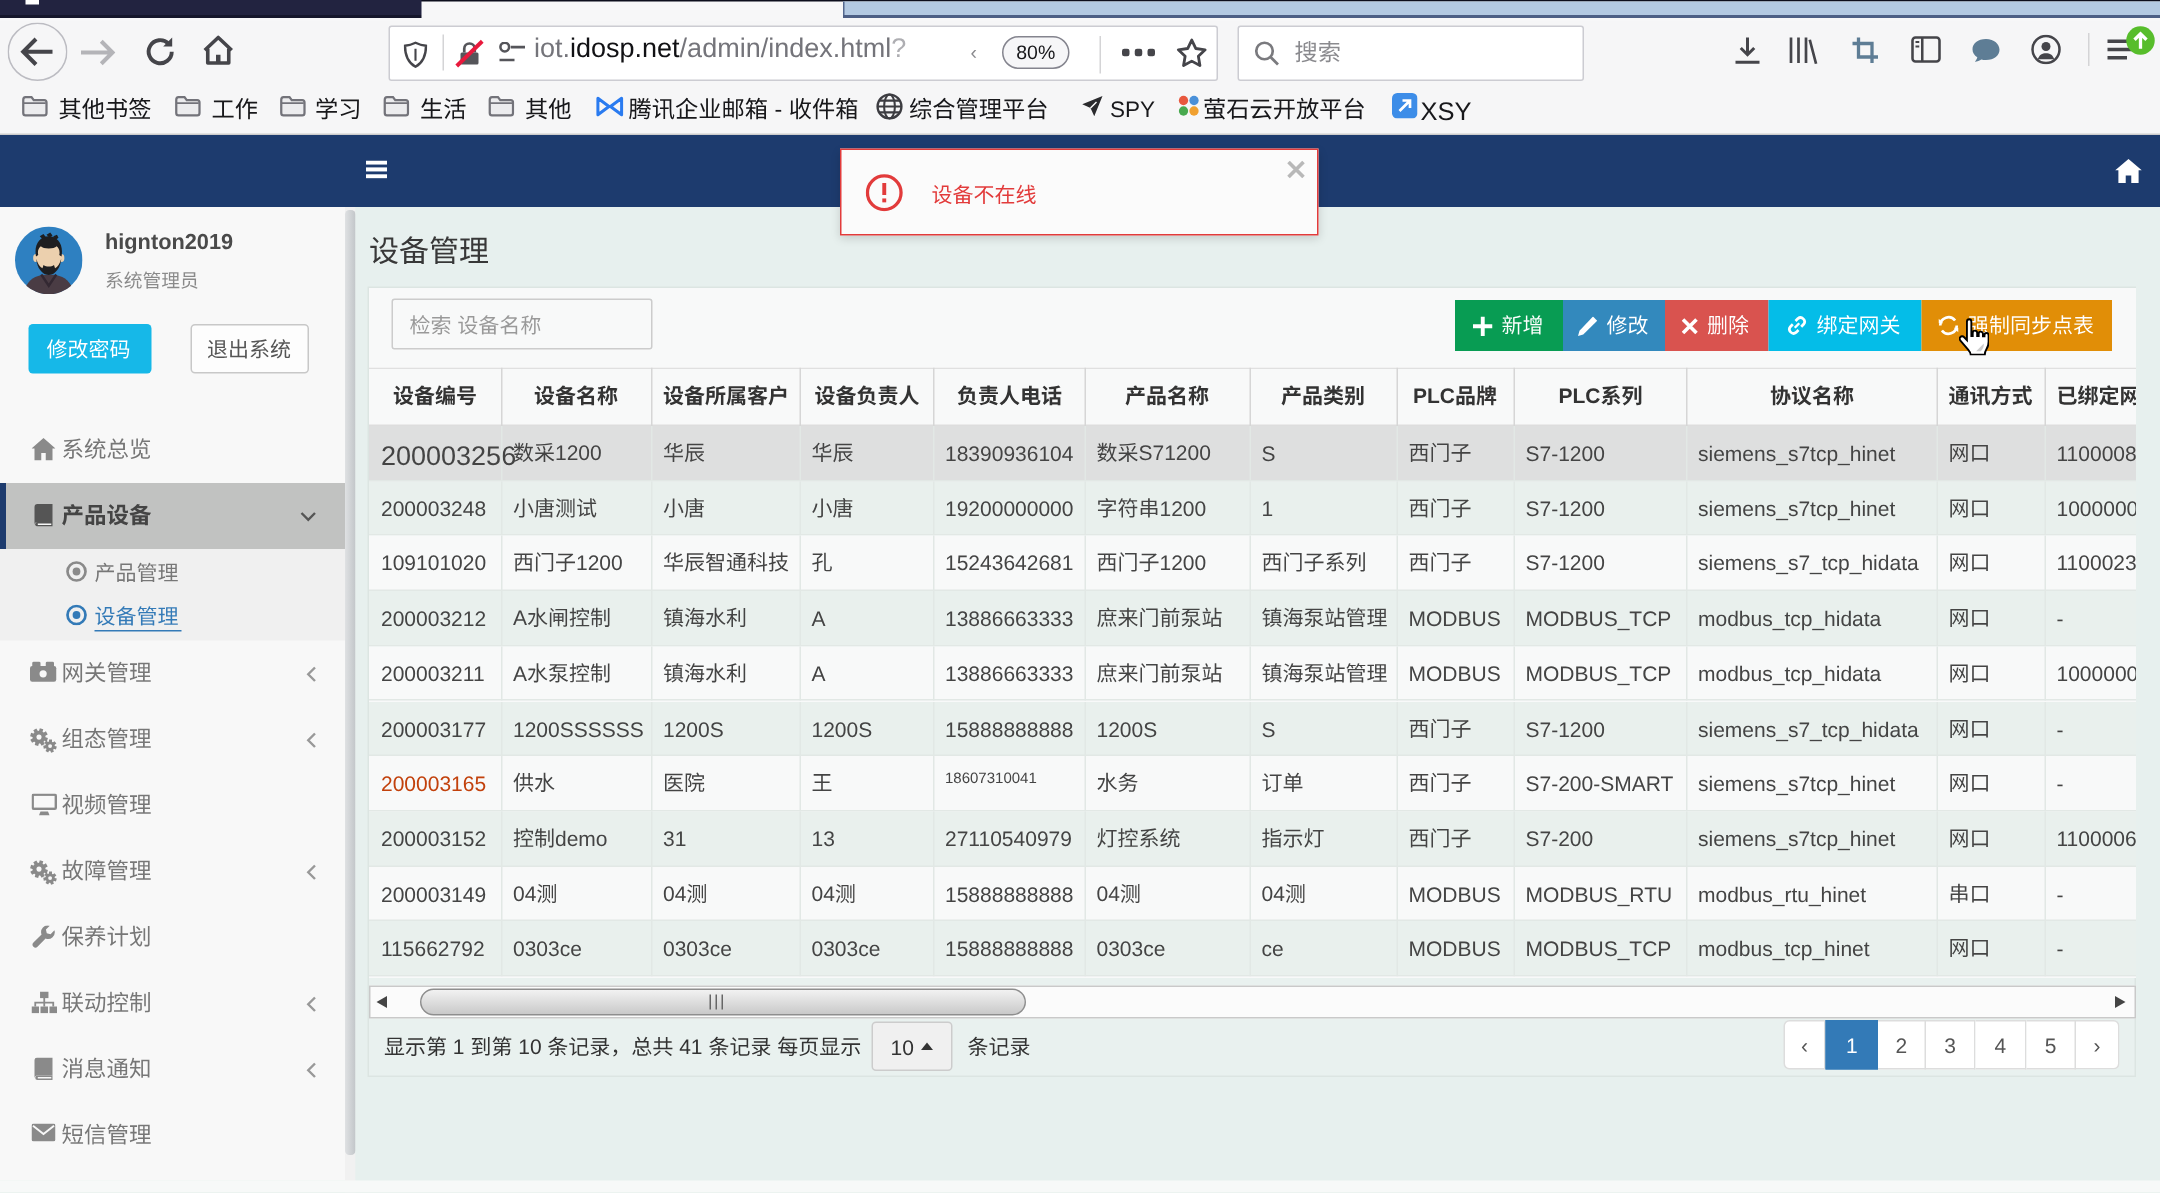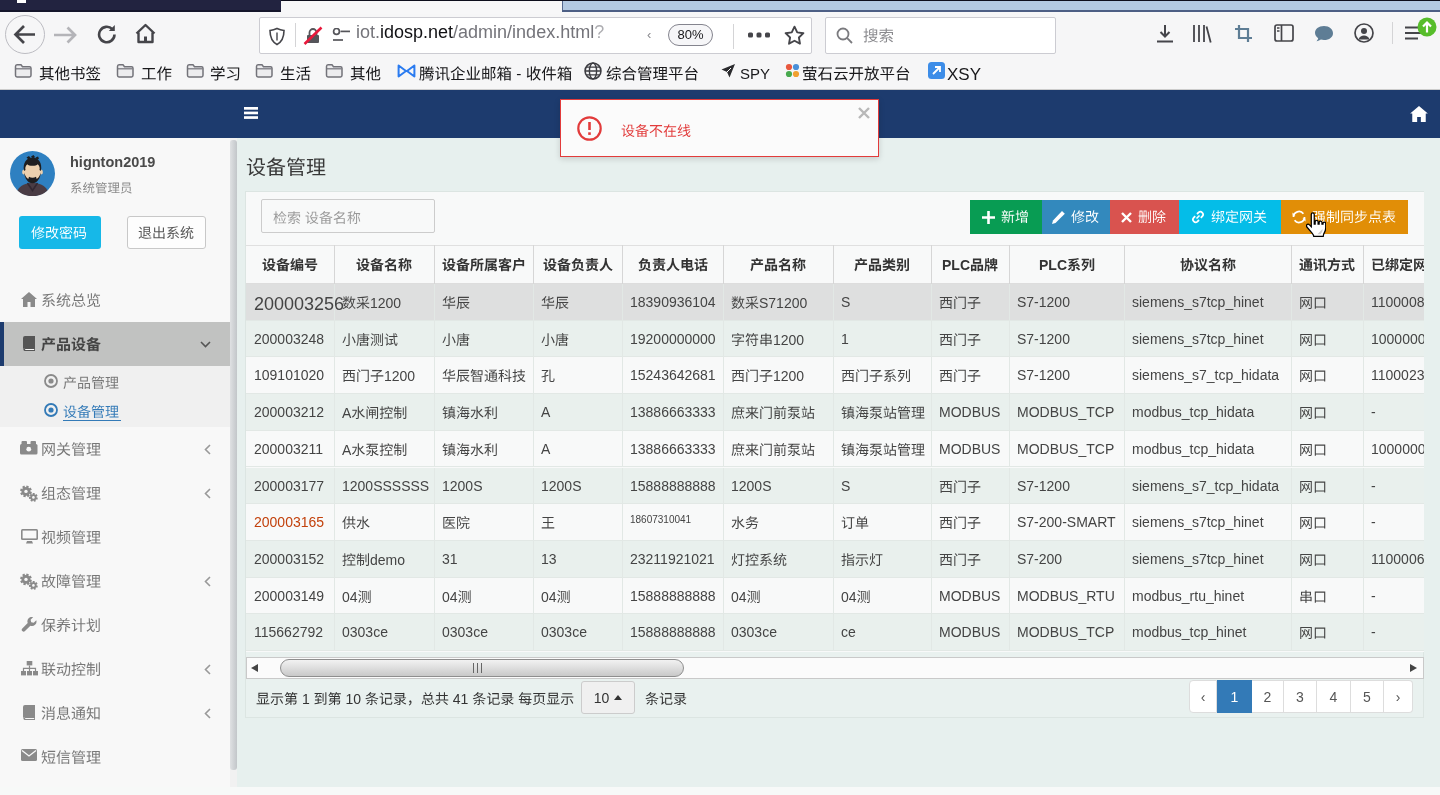--- a/index.html
+++ b/index.html
@@ -1258,21 +1258,21 @@
           <use href="#r63a7"></use>
           <use href="#r5236" x="1000"></use>
         </g>
         <text xml:space="preserve" x="28.0" y="12.9" font-family="Liberation Sans, sans-serif" font-size="14">demo</text>
       </svg></div>
     <div class="abs" style="left:188px;top:295.9px;width:1px;height:36.7px;background:#e2e8e5"></div>
     <div class="abs" style="left:196px;top:305.9px;font-size:14px;color:#444">31</div>
     <div class="abs" style="left:287px;top:295.9px;width:1px;height:36.7px;background:#e2e8e5"></div>
     <div class="abs" style="left:295px;top:305.9px;font-size:14px;color:#444">13</div>
     <div class="abs" style="left:376px;top:295.9px;width:1px;height:36.7px;background:#e2e8e5"></div>
-    <div class="abs" style="left:384px;top:305.9px;font-size:14px;color:#444">23211921021</div>
+    <div class="abs" style="left:384px;top:305.9px;font-size:14px;color:#444">27110540979</div>
     <div class="abs" style="left:477px;top:295.9px;width:1px;height:36.7px;background:#e2e8e5"></div>
     <div class="abs ib" style="left:485px;top:305.2px"><svg width="58" height="16" fill="#444444">
         <g transform="translate(0.0,12.9) scale(0.014,-0.014)">
           <use href="#r706f"></use>
           <use href="#r63a7" x="1000"></use>
           <use href="#r7cfb" x="2000"></use>
           <use href="#r7edf" x="3000"></use>
         </g>
       </svg></div>
     <div class="abs" style="left:587px;top:295.9px;width:1px;height:36.7px;background:#e2e8e5"></div>

